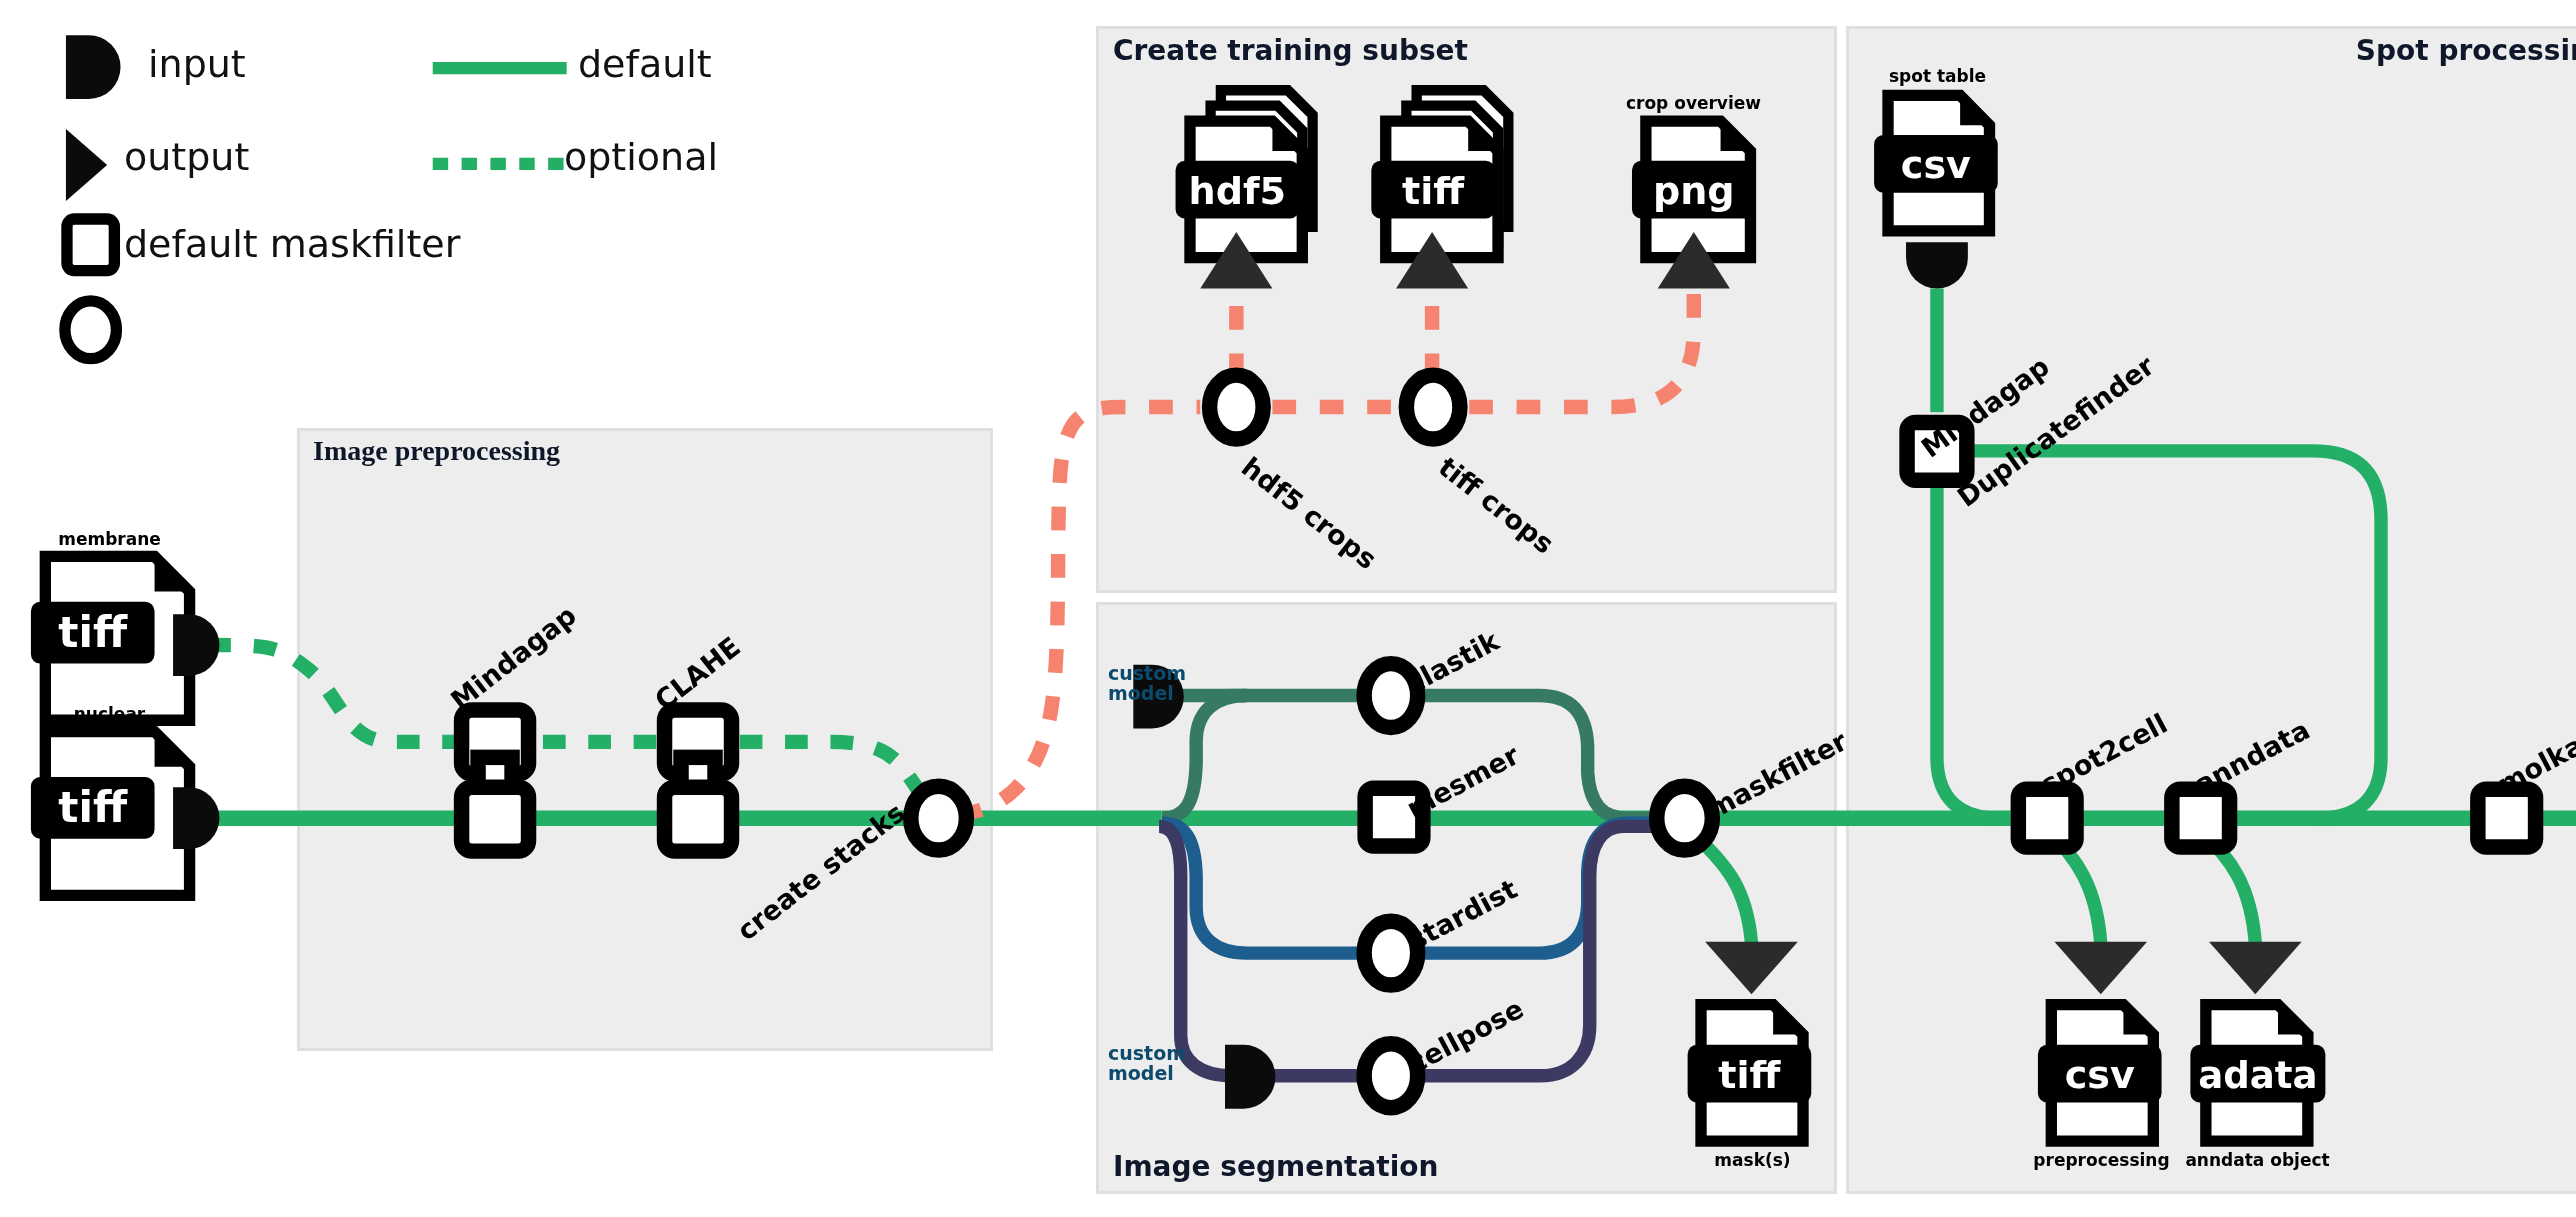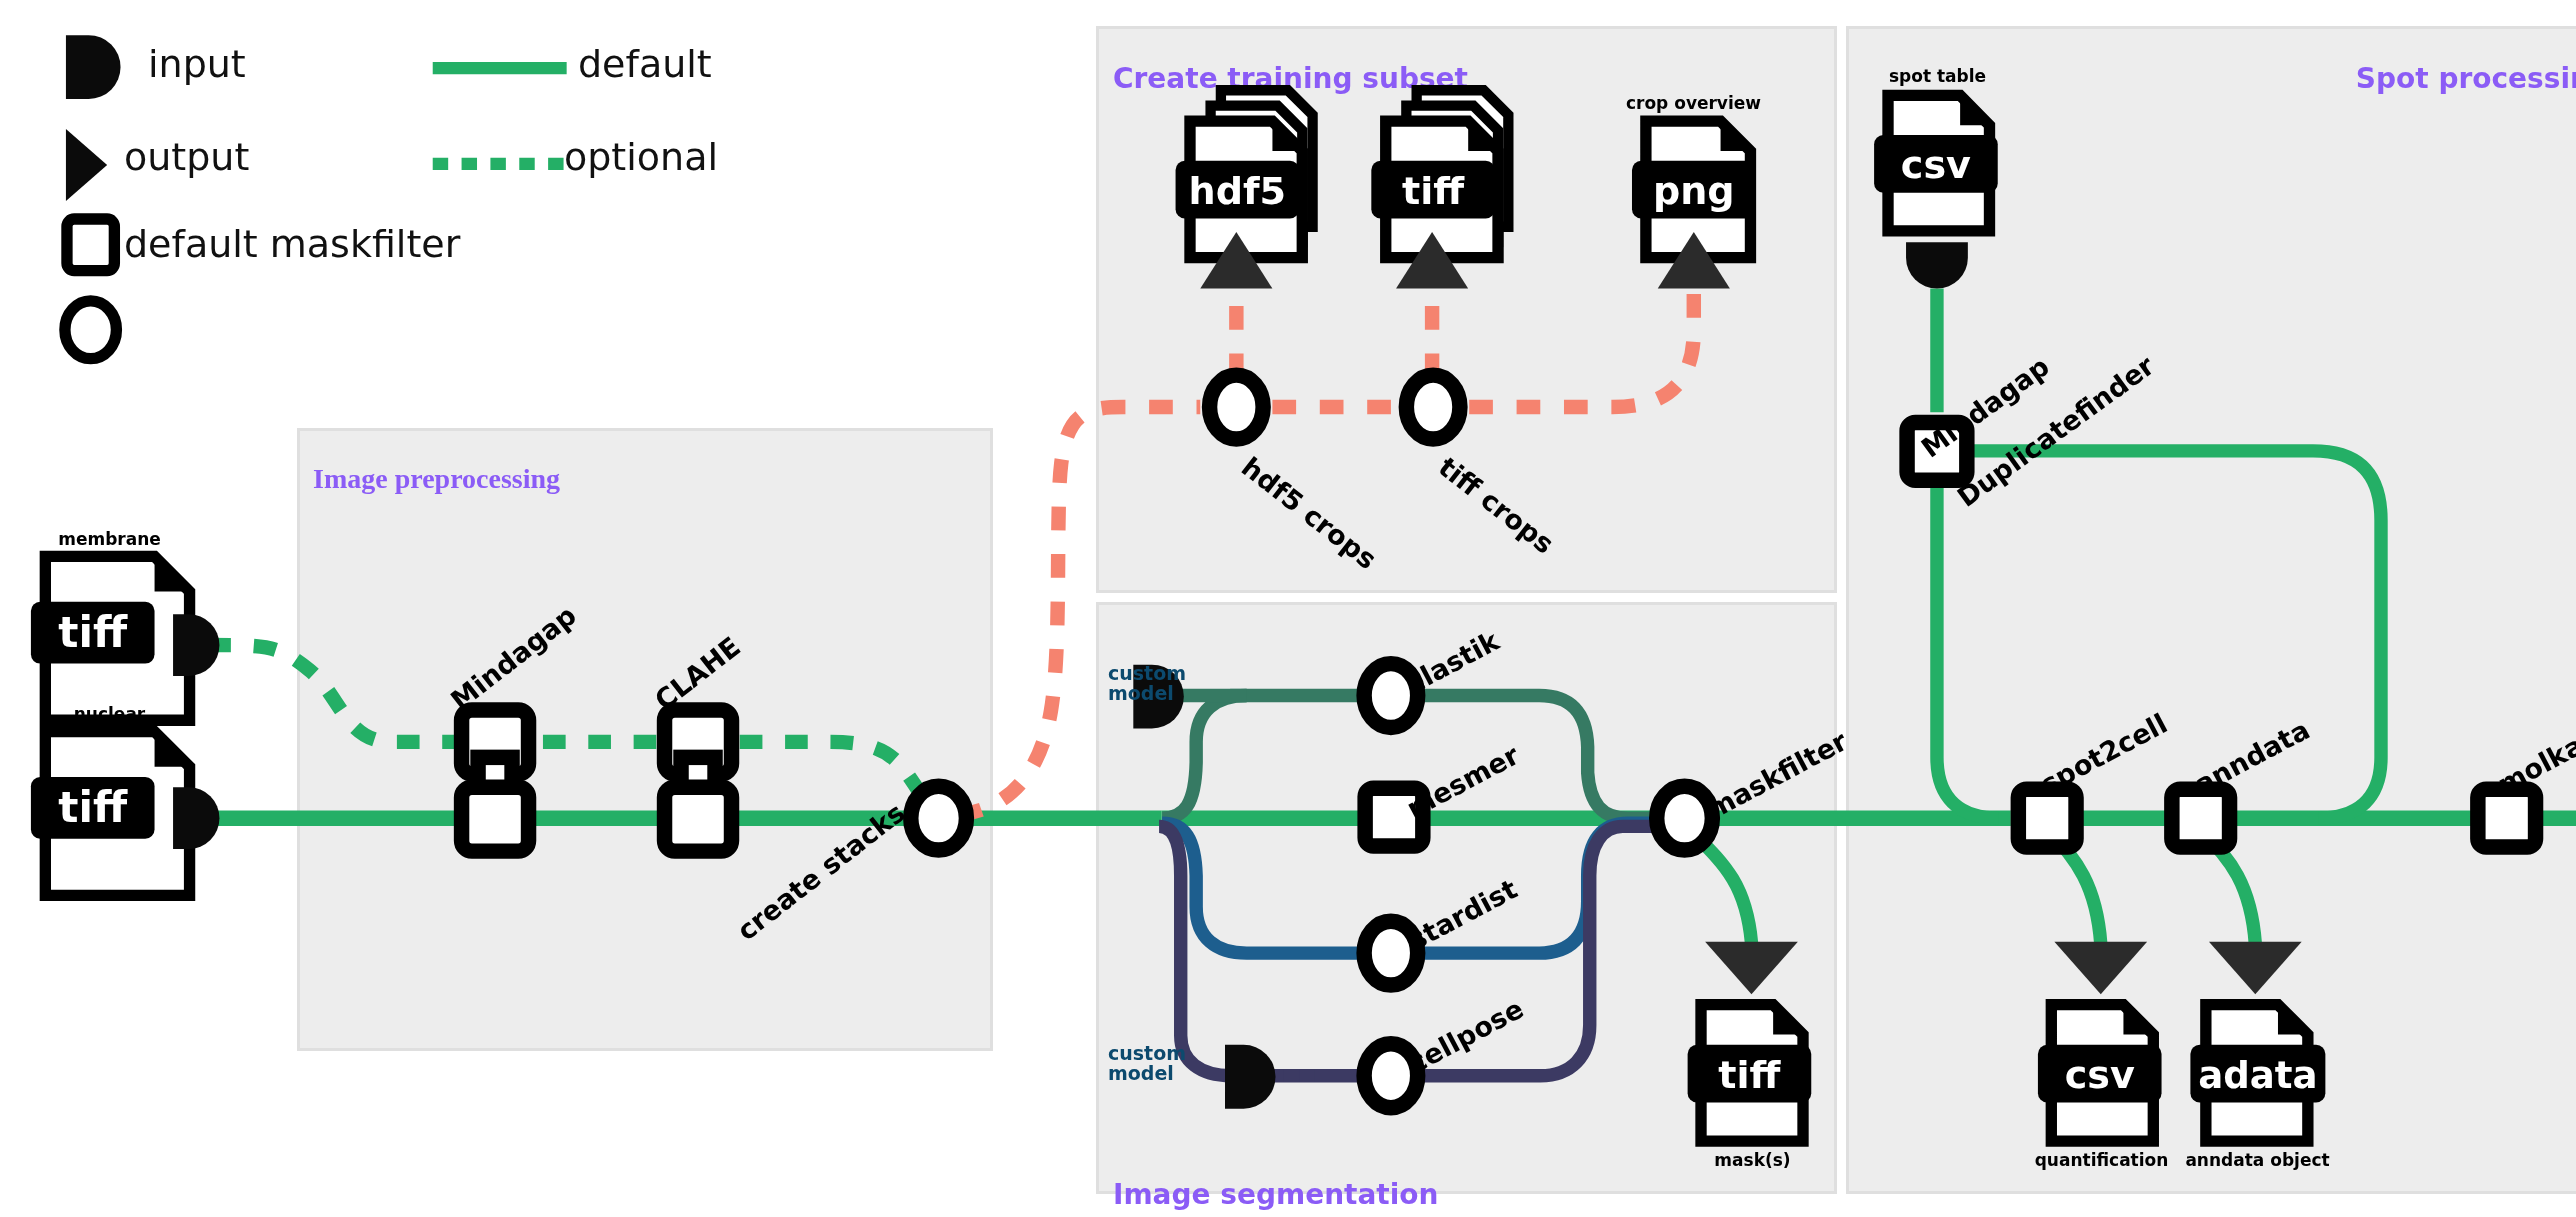--- a/index.html
+++ b/index.html
@@ -1,21 +1,21 @@
 <!DOCTYPE html>
 <html style="font-size:8.2px"><head>
 <meta charset="utf-8">
 <style>
   html,body{margin:0;padding:0;background:#fff;}
   body{font-family:"DejaVu Sans","Liberation Sans",sans-serif;}
   #stage{position:relative;width:2891px;height:1218px;background:#fff;overflow:hidden;}
   svg.layer{position:absolute;left:0;top:0;width:2891px;height:1218px;overflow:visible;}
   .lbl{position:absolute;white-space:pre;font-family:"DejaVu Sans","Liberation Sans",sans-serif;}
   .panel{position:absolute;background:#EDEDED;border:3.1px solid #DFDFDF;box-sizing:border-box;}
-  .panel-title{position:absolute;color:#8b5cf6;font-weight:bold;font-size:28px;letter-spacing:0px;margin-top:28px;}
+  .panel-title{position:absolute;color:#0f172a;font-weight:bold;font-size:28px;letter-spacing:0px;}
   .legend-text{font-size:38px;color:#111;font-weight:400;}
   .node-label{font-weight:bold;font-size:27px;color:#000;transform-origin:left center;}
   .file-caption{font-weight:bold;font-size:17px;color:#000;text-align:center;}
   .cm-label{font-weight:bold;font-size:19px;color:#0c4a6e;line-height:1.05;text-align:left;}
 </style>
 </head>
 <body>
 
 <div id="stage">
 
@@ -215,21 +215,21 @@
 
     <path d="M2200,1290 L2236,1290 A62 62 0 0 1 2236,1414 L2200,1414 Z" fill="#0b0b0b"></path>
     <path d="M2378,2028 L2414,2028 A62 62 0 0 1 2414,2152 L2378,2152 Z" fill="#0b0b0b"></path>
   </svg>
 
   <div class="lbl file-caption" style="left:45px;top:529px;width:129px;">membrane</div>
   <div class="lbl file-caption" style="left:45px;top:704px;width:129px;">nuclear</div>
   <div class="lbl file-caption" style="left:1873px;top:66px;width:129px;">spot table</div>
   <div class="lbl file-caption" style="left:1606px;top:93px;width:175px;">crop overview</div>
   <div class="lbl file-caption" style="left:1688px;top:1150px;width:129px;">mask(s)</div>
-  <div class="lbl file-caption" style="left:2012px;top:1150px;width:179px;">quantification</div>
+  <div class="lbl file-caption" style="left:2012px;top:1150px;width:179px;">preprocessing</div>
   <div class="lbl file-caption" style="left:2168px;top:1150px;width:179px;">anndata object</div>
 
   <div class="lbl cm-label" style="left:1108px;top:664px;width:124px;">custom<br>model</div>
   <div class="lbl cm-label" style="left:1108px;top:1044px;width:124px;">custom<br>model</div>
 
   <svg class="layer" viewBox="0 0 5612 2364">
 
     <g>
       <rect x="896" y="1378" width="130" height="124" rx="20" fill="#fff" stroke="#000" stroke-width="30"></rect>
       <rect x="928" y="1470" width="66" height="80" fill="#fff" stroke="#000" stroke-width="30"></rect>

